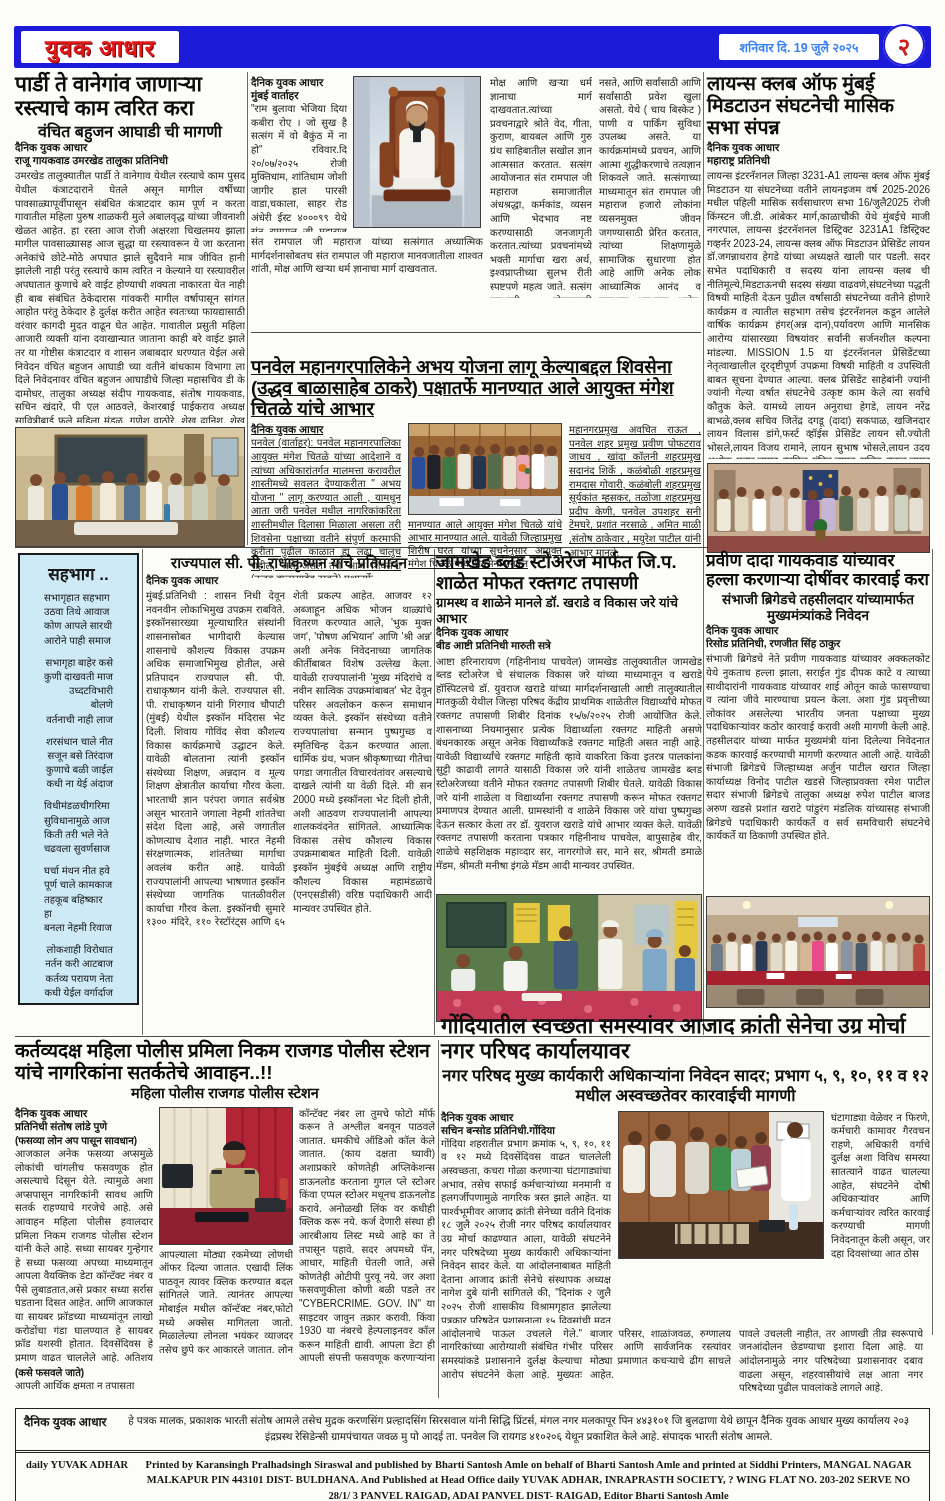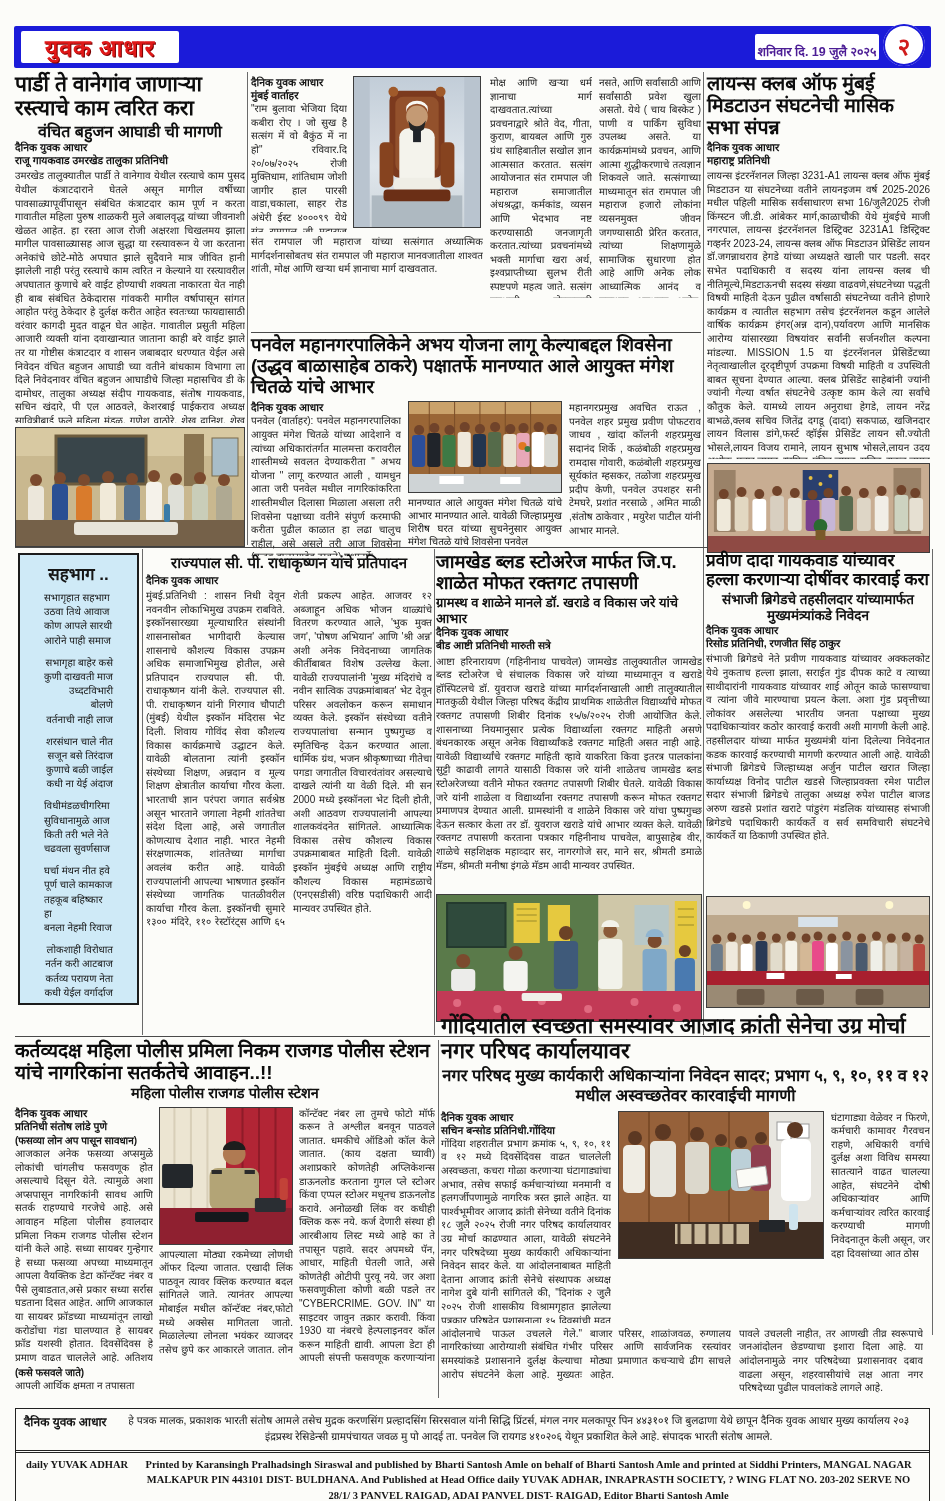--- a/index.html
+++ b/index.html
@@ -6,22 +6,22 @@
   .page{position:relative;width:945px;height:1501px;margin:0 auto;background:#fcfcf9;
         font-family:"Liberation Sans", sans-serif;color:#161616;overflow:hidden;}
   .abs{position:absolute;}
   .hline{position:absolute;height:1px;background:#4a4a4a;}
   .vline{position:absolute;width:1px;background:#6a6a6a;}
   
   .topbar{position:absolute;left:14px;top:26px;width:917px;height:42px;background:#1b1bd9;border-radius:2px;}
   .logo-box{position:absolute;left:7px;top:5px;width:158px;height:32px;background:#fff;border-radius:2px;
             display:flex;align-items:center;justify-content:center;}
   .logo-text{font-weight:800;font-size:23px;color:#e01818;text-shadow:1px 1px 0 #7a0000;letter-spacing:1px;}
-  .date-box{position:absolute;right:52px;top:8px;width:124px;height:26px;background:#fff;border-radius:2px;
-            display:flex;align-items:flex-end;justify-content:center;font-weight:bold;font-size:12.5px;color:#4c1d95;}
+  .date-box{position:absolute;right:52px;top:8px;width:160px;height:26px;background:#fff;border-radius:2px;
+            display:flex;align-items:center;justify-content:center;font-weight:bold;font-size:12.5px;color:#3b82f6;}
   .page-circle{position:absolute;right:6px;top:-2px;width:42px;height:42px;background:#fff;border-radius:50%;
             display:flex;align-items:center;justify-content:center;font-weight:800;font-size:24px;color:#d01c1c;
             box-shadow:0 0 0 2px #1b1bd9 inset;}
   
   .headline{font-weight:800;text-align:left;line-height:1.14;color:#0d0d0d;}
   .subhead{font-weight:800;text-align:center;line-height:1.2;color:#111;}
   .credit{font-weight:bold;font-size:10.5px;line-height:1.25;}
   .byline{font-weight:bold;font-size:10.5px;line-height:1.25;}
   .body-text{font-size:10px;line-height:1.36;text-align:justify;overflow:hidden;color:#1c1c1c;}
   .bold-line{font-weight:bold;font-size:10px;}
@@ -152,21 +152,21 @@
             </svg>
           </div>
         </div>
         <div class="body-text" style="height:58px;margin-top:3px;">संत रामपाल जी महाराज यांच्या सत्संगात अध्यात्मिक मार्गदर्शनासोबतच संत रामपाल जी महाराज मानवजातीला शाश्वत शांती, मोक्ष आणि खऱ्या धर्म ज्ञानाचा मार्ग दाखवतात.</div>
       </div>
       <div class="body-text" style="width:102px;height:222px;">मोक्ष आणि खऱ्या धर्म ज्ञानाचा मार्ग दाखवतात.त्यांच्या प्रवचनाद्वारे श्रोते वेद, गीता, कुराण, बायबल आणि गुरु ग्रंथ साहिबातील सखोल ज्ञान आत्मसात करतात. सत्संग आयोजनात संत रामपाल जी महाराज समाजातील अंधश्रद्धा, कर्मकांड, व्यसन आणि भेदभाव नष्ट करण्यासाठी जनजागृती करतात.त्यांच्या प्रवचनांमध्ये भक्ती मार्गाचा खरा अर्थ, इश्वप्राप्तीच्या सुलभ रीती स्पष्टपणे महत्व जाते. सत्संग सहभागी होण्यासाठी कोणतेही शुल्क</div>
       <div class="body-text" style="width:102px;height:222px;">नसते, आणि सर्वांसाठी आणि सर्वांसाठी प्रवेश खुला असतो. येथे ( चाय बिस्केट ) पाणी व पार्किंग सुविधा उपलब्ध असते. या कार्यक्रमांमध्ये प्रवचन, आणि आत्मा शुद्धीकरणाचे तत्वज्ञान शिकवले जाते. सत्संगाच्या माध्यमातून संत रामपाल जी महाराज हजारो लोकांना व्यसनमुक्त जीवन जगण्यासाठी प्रेरित करतात, त्यांच्या शिक्षणामुळे सामाजिक सुधारणा होत आहे आणि अनेक लोक आध्यात्मिक आनंद व समाधान अनुभवत आहेत. सत्संग हे सर्वसमावेशक असून सर्वांनी या दिव्य ज्ञानाचा लाभ घ्यावा असे आवाहन करण्यात आले आहे.</div>
     </div>
   </div>
 
-  <div class="abs" style="left:251px;top:334px;width:450px;height:209px;">
+  <div class="abs" style="left:251px;top:356px;width:450px;height:209px;text-decoration:underline;">
     <div class="headline" style="font-size:18.5px;">पनवेल महानगरपालिकेने अभय योजना लागू केल्याबद्दल शिवसेना (उद्धव बाळासाहेब ठाकरे) पक्षातर्फे मानण्यात आले आयुक्त मंगेश चितळे यांचे आभार</div>
     <div style="display:flex;gap:7px;margin-top:4px;">
       <div style="width:150px;">
         <div class="credit">दैनिक युवक आधार</div>
         <div class="body-text" style="height:142px;">पनवेल (वार्ताहर): पनवेल महानगरपालिका आयुक्त मंगेश चितळे यांच्या आदेशाने व त्यांच्या अधिकारांतर्गत मालमत्ता करावरील शास्तीमध्ये सवलत देण्याकरीता " अभय योजना " लागू करण्यात आली , यामधुन आता जरी पनवेल मधील नागरिकांकरिता शास्तीमधील दिलासा मिळाला असला तरी शिवसेना पक्षाच्या वतीने संपुर्ण करमाफी करीता पुढील काळात हा लढा चालुच राहील, असे असले तरी आज शिवसेना (उद्धव बाळासाहेब ठाकरे) पक्षातर्फे</div>
       </div>
       <div style="width:154px;flex:none;">
         <div class="photo" style="height:92px;box-sizing:border-box;">
           <svg viewBox="0 0 150 90" preserveAspectRatio="none">
             <rect width="150" height="90" fill="#9a6636"></rect>

